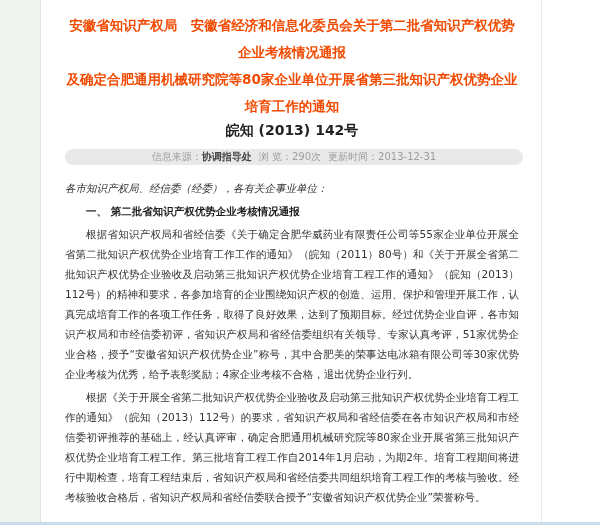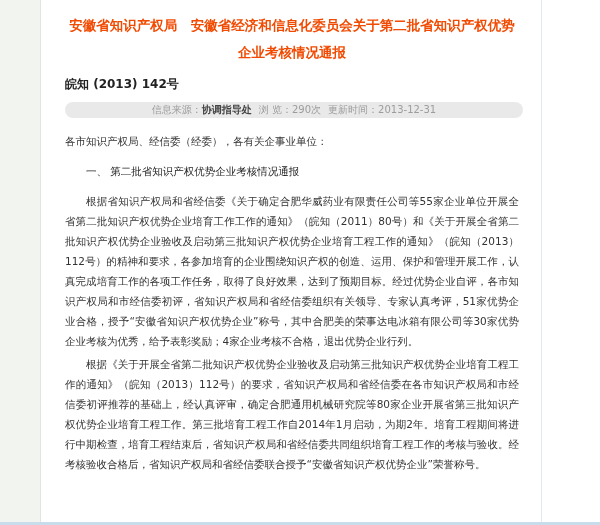--- a/index.html
+++ b/index.html
@@ -46,23 +46,23 @@
   .title {
     text-align: center;
     font-size: 13.5px;
     font-weight: 700;
     color: #f14b03;
     line-height: 27px;
   }
   .title .t-line { display: block; text-align: center; }
 
   .doc-number {
-    margin-top: 10px;
-    text-align: left;
-    font-size: 12px;
+    margin-top: 2px;
+    text-align: center;
+    font-size: 14px;
     font-weight: 600;
     color: #222222;
   }
 
   .meta-bar {
     margin: 9px auto 0;
     width: 458px;
     height: 16px;
     line-height: 16px;
     background: #e9e9e9;
@@ -76,32 +76,33 @@
   .meta-bar .gap { margin-left: 7px; }
 
   .doc-body {
     margin-top: 13px;
     font-size: 10.5px;
     line-height: 20px;
     color: #333333;
     text-align: justify;
   }
   .doc-body p { text-indent: 2em; margin-bottom: 3px; }
-  .doc-body p.no-indent { text-indent: 0; }
-  .doc-body p.heading { font-weight: 400; color: #1d1d1d; margin: 10px 0; }
+  .doc-body p.no-indent { text-indent: 0; font-style: italic; }
+  .doc-body p.heading { font-weight: 700; color: #1d1d1d; margin: 3px 0; }
 </style>
 </head>
 <body>
 
 <div class="page">
   <div class="left-strip"></div>
 
   <div class="content">
     <h1 class="title">
       <span class="t-line">安徽省知识产权局　安徽省经济和信息化委员会关于第二批省知识产权优势企业考核情况通报</span>
+      <span class="t-line">及确定合肥通用机械研究院等80家企业单位开展省第三批知识产权优势企业培育工作的通知</span>
     </h1>
 
     <div class="doc-number">皖知 (2013) 142号</div>
 
     <div class="meta-bar"><span>信息来源：</span><span class="strong">协调指导处</span><span class="gap">浏 览：</span><span>290次</span><span class="gap">更新时间：</span><span>2013-12-31</span></div>
 
     <div class="doc-body">
       <p class="no-indent">各市知识产权局、经信委（经委），各有关企事业单位：</p>
       <p class="heading">一、 第二批省知识产权优势企业考核情况通报</p>
       <p>根据省知识产权局和省经信委《关于确定合肥华威药业有限责任公司等55家企业单位开展全省第二批知识产权优势企业培育工作工作的通知》（皖知（2011）80号）和《关于开展全省第二批知识产权优势企业验收及启动第三批知识产权优势企业培育工程工作的通知》（皖知（2013）112号）的精神和要求，各参加培育的企业围绕知识产权的创造、运用、保护和管理开展工作，认真完成培育工作的各项工作任务，取得了良好效果，达到了预期目标。经过优势企业自评，各市知识产权局和市经信委初评，省知识产权局和省经信委组织有关领导、专家认真考评，51家优势企业合格，授予“安徽省知识产权优势企业”称号，其中合肥美的荣事达电冰箱有限公司等30家优势企业考核为优秀，给予表彰奖励；4家企业考核不合格，退出优势企业行列。</p>

